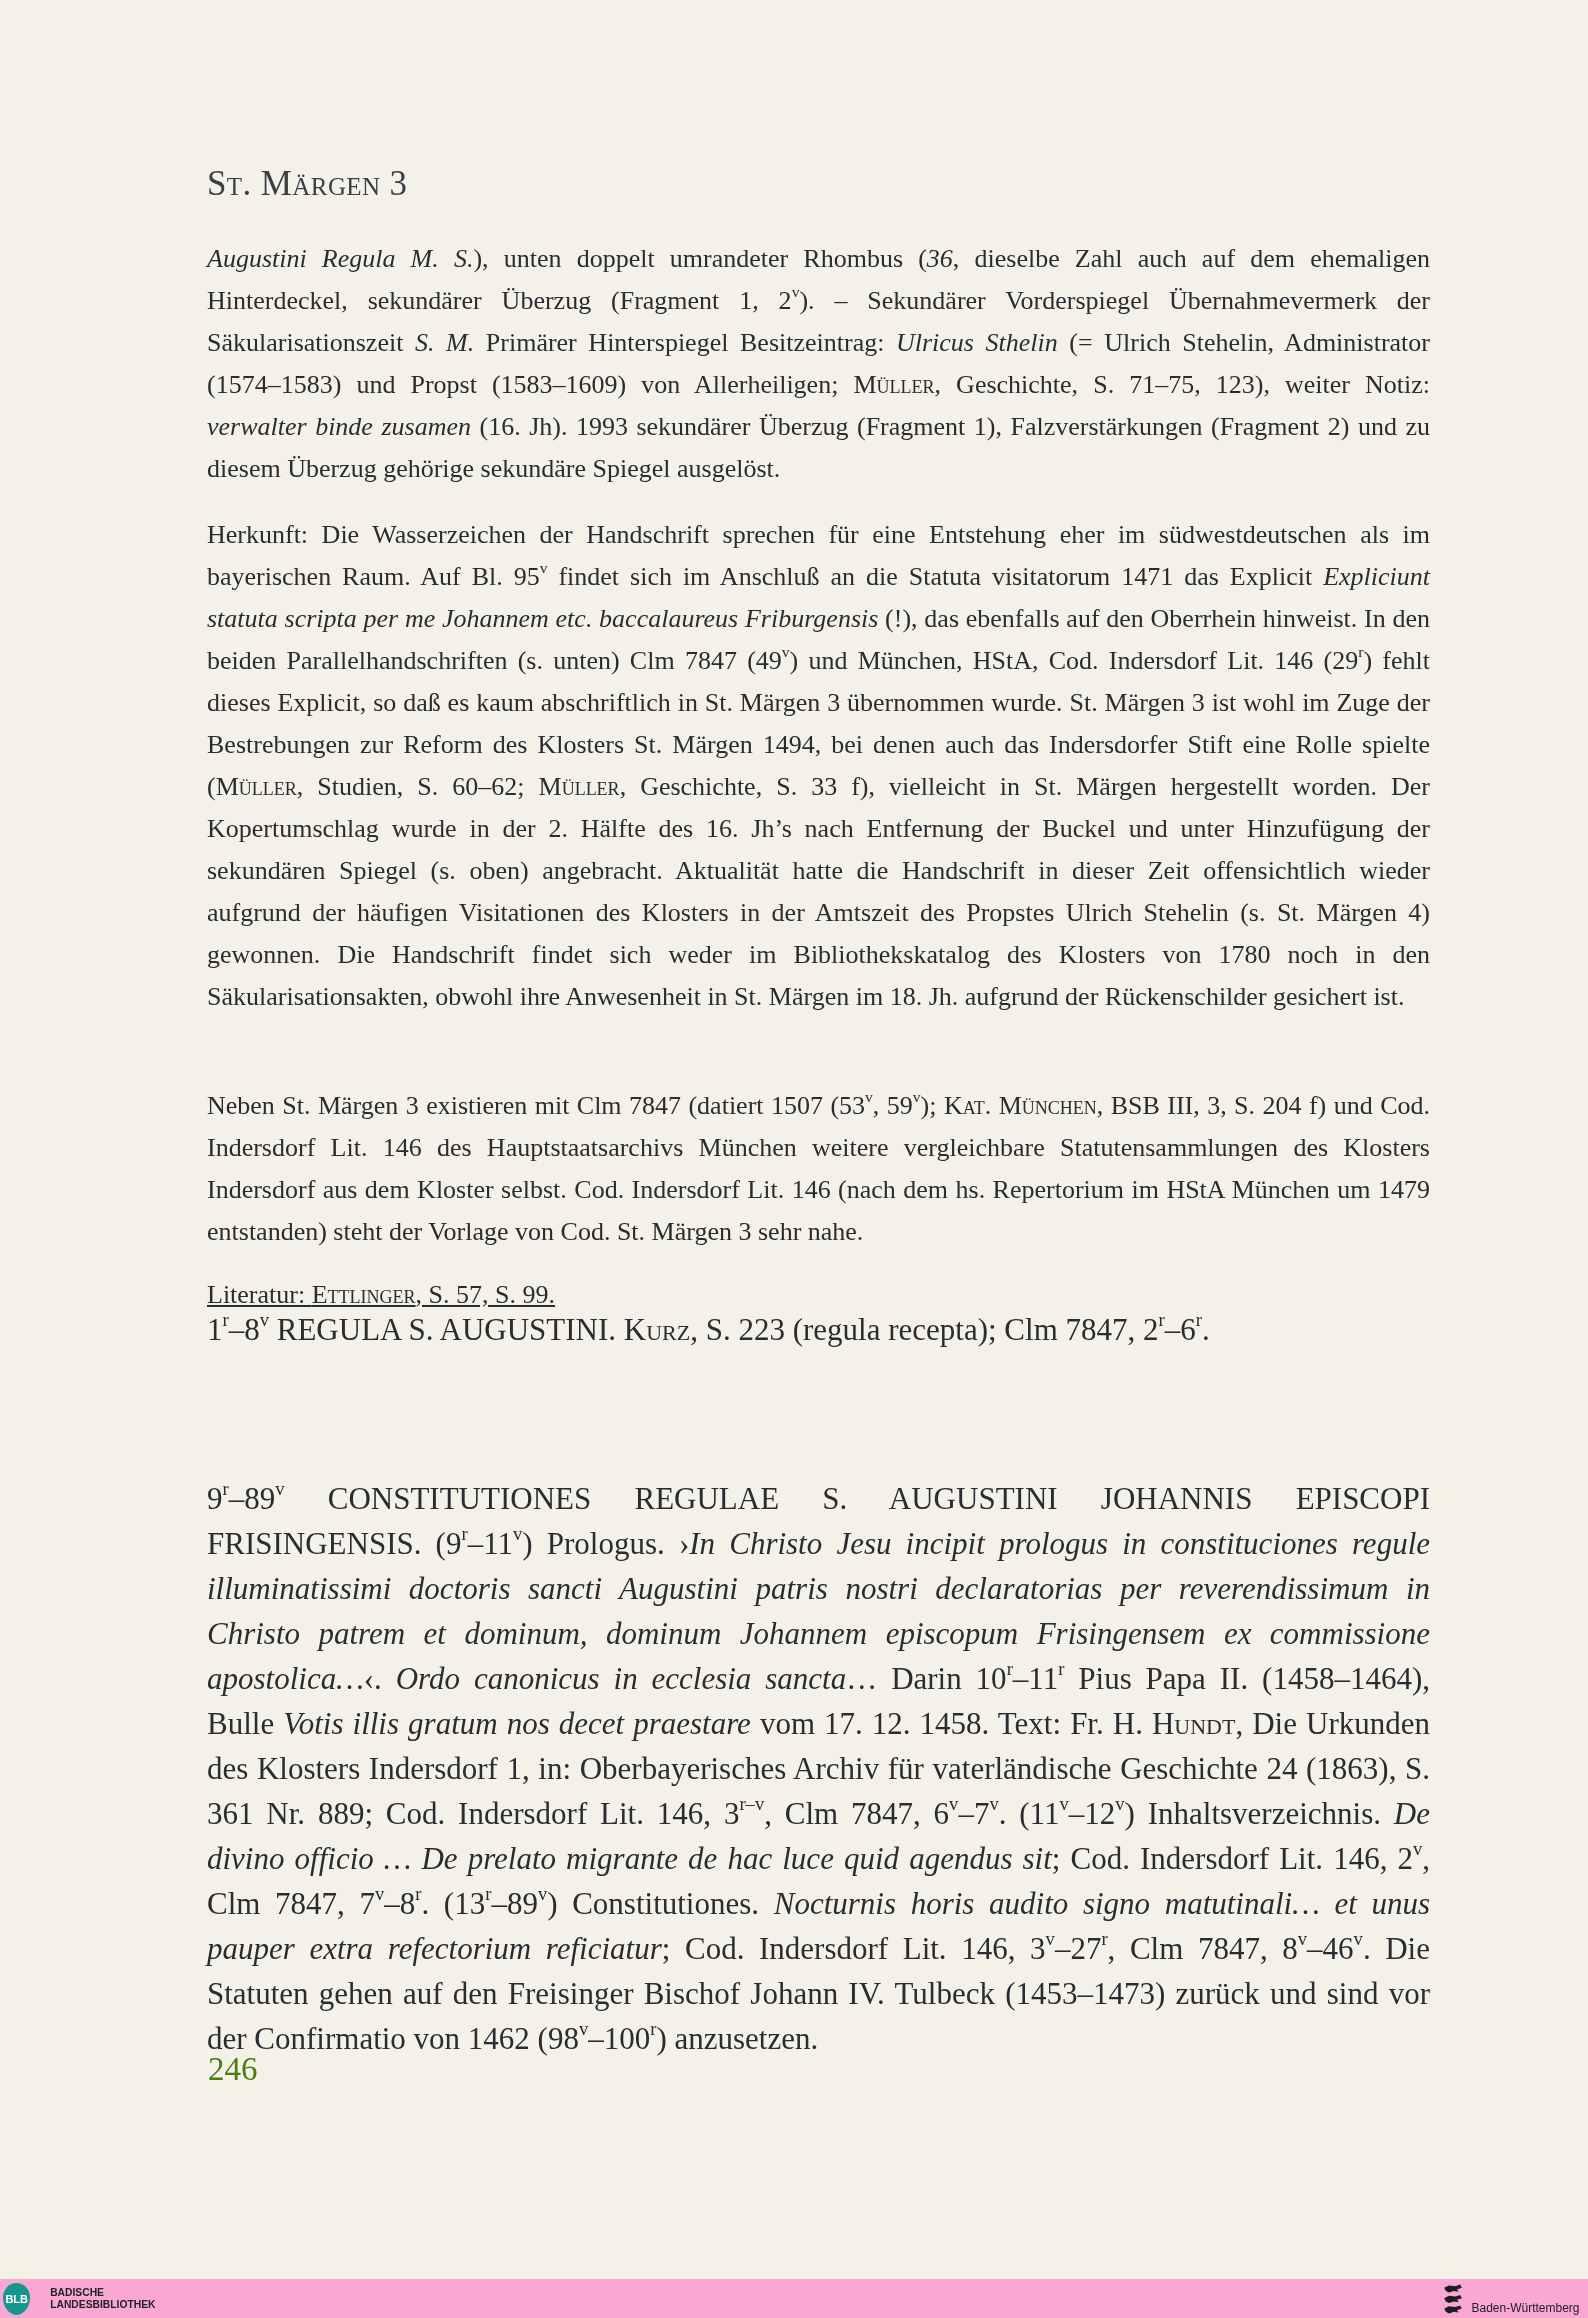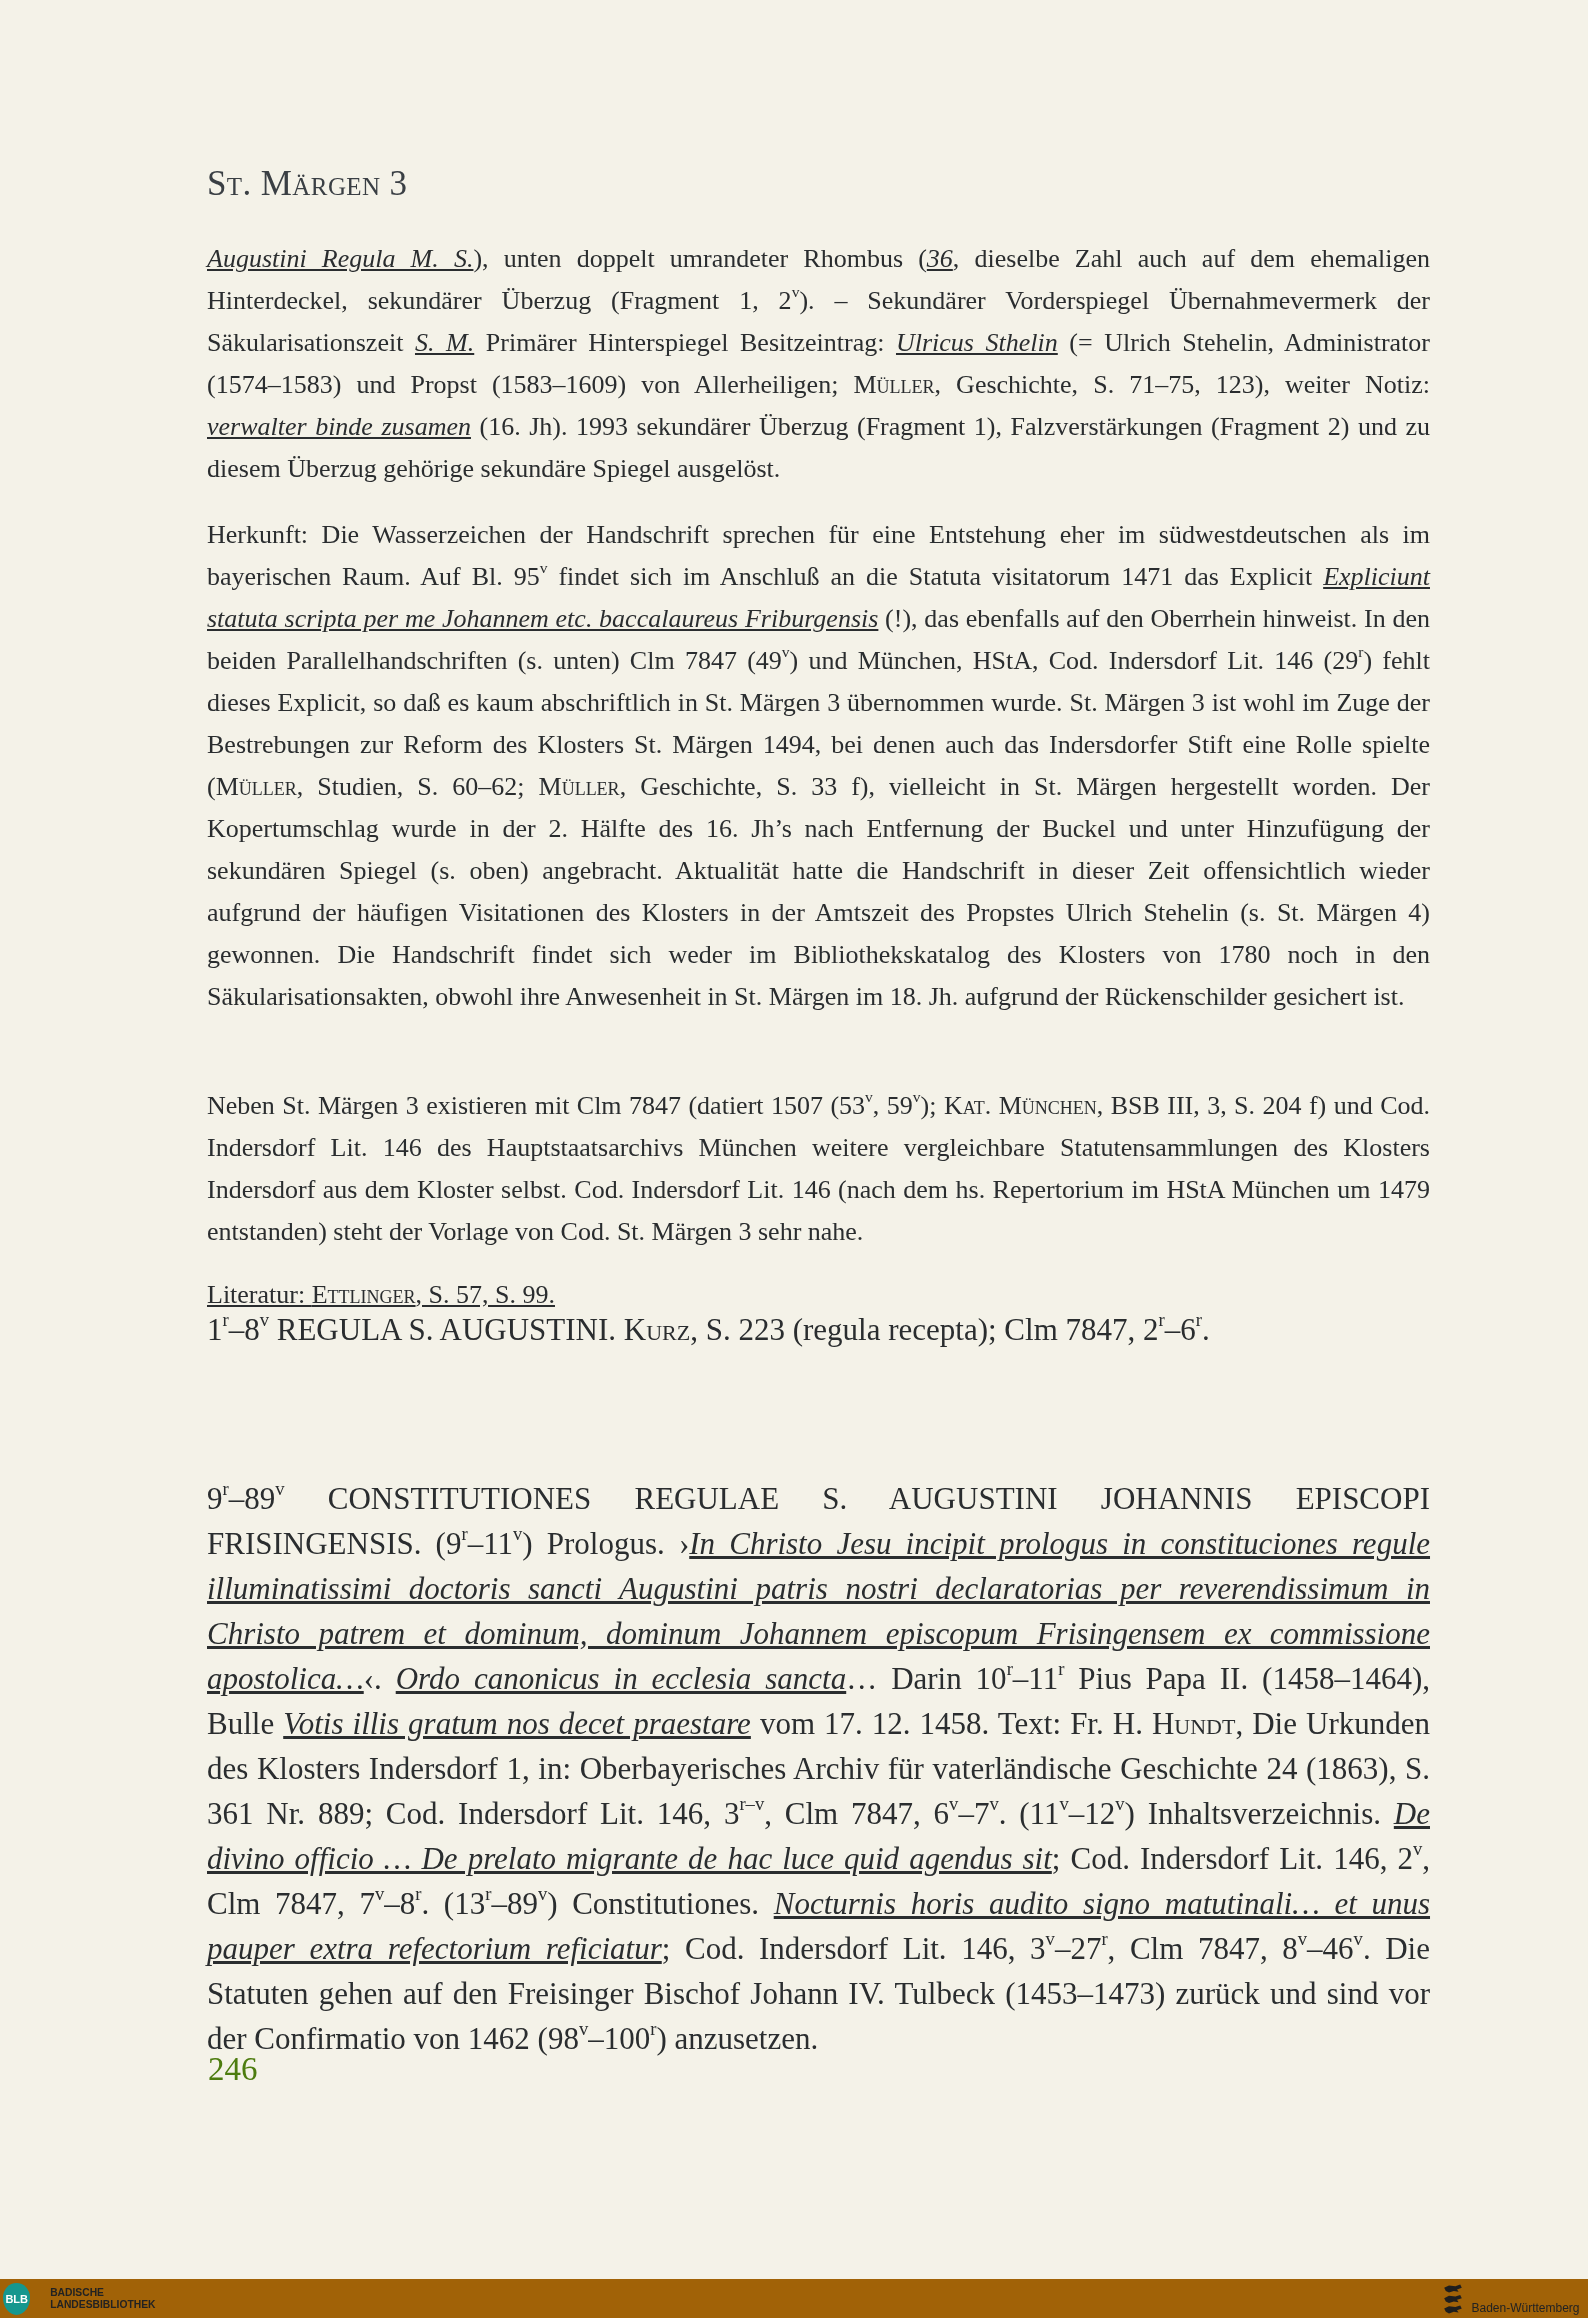--- a/index.html
+++ b/index.html
@@ -16,32 +16,32 @@
     font-size: 35px; letter-spacing: 0.4px; color: #3a3f44;
     font-variant: small-caps;
   }
   .body-text {
     position: absolute; left: 207px; width: 1223px;
     font-size: 26px; line-height: 42px; text-align: justify;
     hyphens: manual;
   }
   .body-text p { margin: 0; }
   .sc { font-variant: small-caps; }
-  i { font-style: italic; text-decoration: underline; }
+  i { font-style: italic; }
   sup { font-size: 0.6em; vertical-align: 0.75em; line-height: 0; }
   .large {
     position: absolute; left: 207px; width: 1223px;
     font-size: 31px; line-height: 45px; text-align: justify;
   }
   .pagenum {
     position: absolute; left: 208px; top: 2051px; font-size: 33px; color: #4d7c0f;
   }
   .footer {
     position: absolute; left: 0; bottom: 0; width: 1589px; height: 40px;
-    background: #a16207; display: flex; align-items: center;
+    background: #f9a8d4; display: flex; align-items: center;
     font-family: "Liberation Sans", "DejaVu Sans", sans-serif;
   }
   .blb-logo {
     width: 27px; height: 32px; margin-left: 3.2px; background: #16978e;
     border-radius: 50% 50% 50% 50% / 45% 45% 55% 55%;
     color: #fff; font-weight: bold; font-size: 11px;
     display: flex; align-items: center; justify-content: center;
   }
   .blb-name { margin-left: 20px; font-size: 10.3px; font-weight: bold; line-height: 12px; color: #222; }
   .bw { margin-left: auto; margin-right: 9.5px; display: flex; align-items: flex-end; font-size: 12px; color: #222; }

